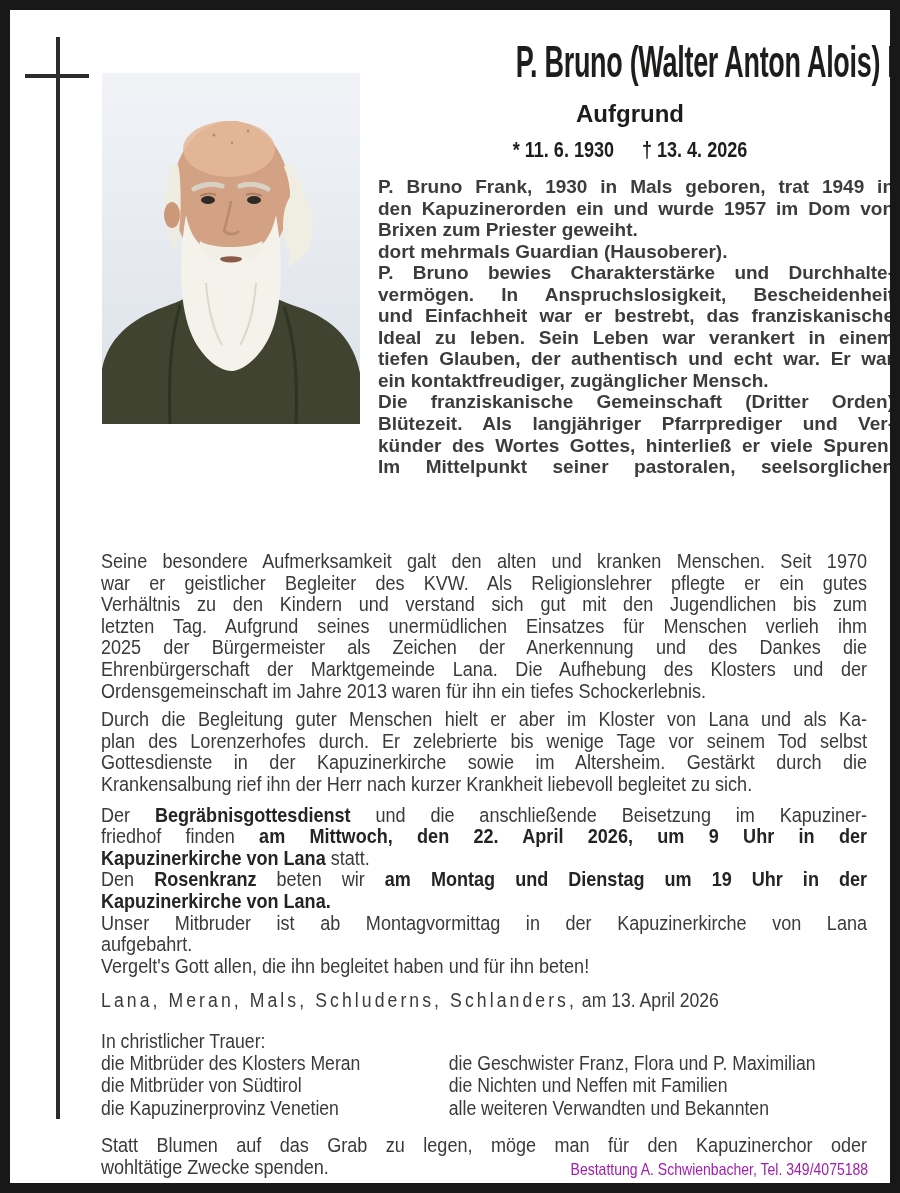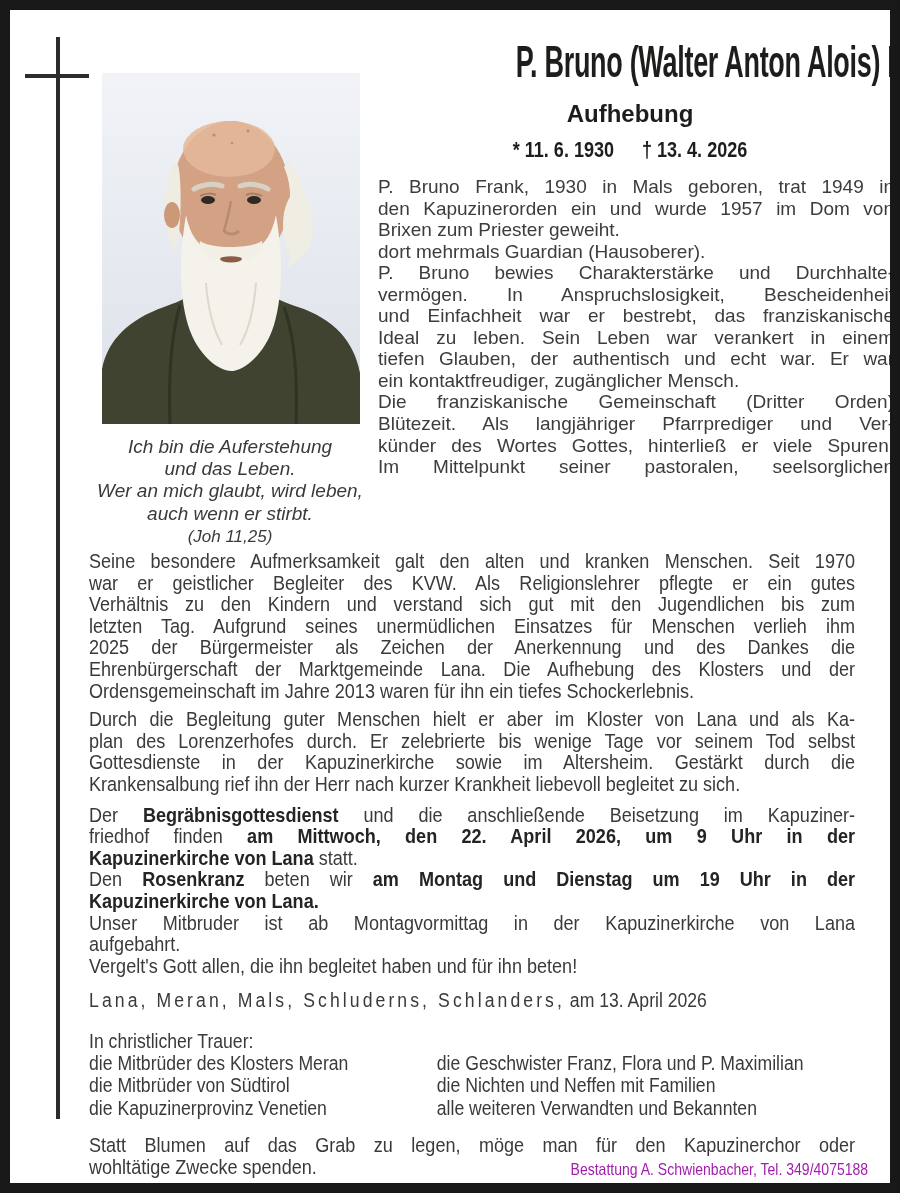--- a/index.html
+++ b/index.html
@@ -30,24 +30,24 @@
   
   .header{position:absolute;left:358px;top:26px;width:524px;text-align:center;color:#1d1d1b;}
   .squeeze{display:inline-block;white-space:nowrap;transform:scaleX(var(--sx));transform-origin:50% 50%;}
   .name{font-size:45px;font-weight:bold;line-height:52px;letter-spacing:-.5px;}
   .order{font-size:24px;font-weight:bold;margin-top:13px;line-height:26px;}
   .dates{font-size:22px;font-weight:bold;margin-top:11px;line-height:24px;}
   .dates .death{margin-left:34px;}
 
   
   .bio{position:absolute;left:368px;top:166px;width:516px;
-       font-size:19px;line-height:21.55px;color:#3c3c3c;}
+       font-size:19px;line-height:21.55px;color:#3c3c3c;font-weight:bold;}
 
   
-  .main{position:absolute;left:79px;top:540px;width:766px;}
+  .main{position:absolute;left:91px;top:540px;width:766px;}
   .cond{width:870px;transform:scaleX(.8805);transform-origin:0 0;
         font-size:20.5px;line-height:21.6px;color:#3a3a3a;}
   .sec{margin:0;}
   .sec.persev{margin-top:7px;}
   .sec.ann{margin-top:9px;}
   .sec.dateline{margin-top:14px;font-size:20px;}
   .sec.mourning{margin-top:18px;font-size:20px;line-height:22.3px;}
   .sec.donation{margin-top:15px;}
   .ln{width:100%;}
   .fill{text-align:justify;text-align-last:justify;}
@@ -108,33 +108,26 @@
 
       <path d="M84,142 C78,178 76,218 86,252 C96,284 118,298 129,298 C140,298 162,284 172,252 C182,218 180,178 174,142 C168,172 152,182 129,182 C106,182 90,172 84,142 Z" fill="#f4f2ea"></path>
       <path d="M104,210 C106,236 112,258 120,272" stroke="#dcd8cb" stroke-width="2" fill="none"></path>
       <path d="M154,210 C152,236 146,258 138,272" stroke="#dcd8cb" stroke-width="2" fill="none"></path>
 
       <ellipse cx="129" cy="186" rx="11" ry="3.4" fill="#8a5b49"></ellipse>
       <path d="M98,168 C110,176 148,176 160,168 C162,176 156,184 146,187 C136,182 122,182 112,187 C102,184 96,176 98,168 Z" fill="#f1efe6"></path>
     </svg>
   </div>
 
-  <div class="quote">
-    <div>Ich bin die Auferstehung</div>
-    <div>und das Leben.</div>
-    <div>Wer an mich glaubt, wird leben,</div>
-    <div>auch wenn er stirbt.</div>
-    <div class="ref">(Joh 11,25)</div>
-  </div>
 
   <div class="header">
     <div class="name">
       <span class="squeeze" style="--sx:.60">P. Bruno (Walter Anton Alois) Frank</span>
     </div>
-    <div class="order">Aufhebung</div>
+    <div class="order">Aufgrund</div>
     <div class="dates">
       <span class="squeeze" style="--sx:.82"><span>* 11. 6. 1930</span><span class="death">† 13. 4. 2026</span></span>
     </div>
   </div>
 
   <div class="bio">
       <div class="ln fill"><span>P. Bruno Frank, 1930 in Mals geboren, trat 1949 in</span></div>
       <div class="ln fill"><span>den Kapuzinerorden ein und wurde 1957 im Dom von</span></div>
       <div class="ln"><span>Brixen zum Priester geweiht.</span></div>
       <div class="ln"><span>dort mehrmals Guardian (Hausoberer).</span></div>

